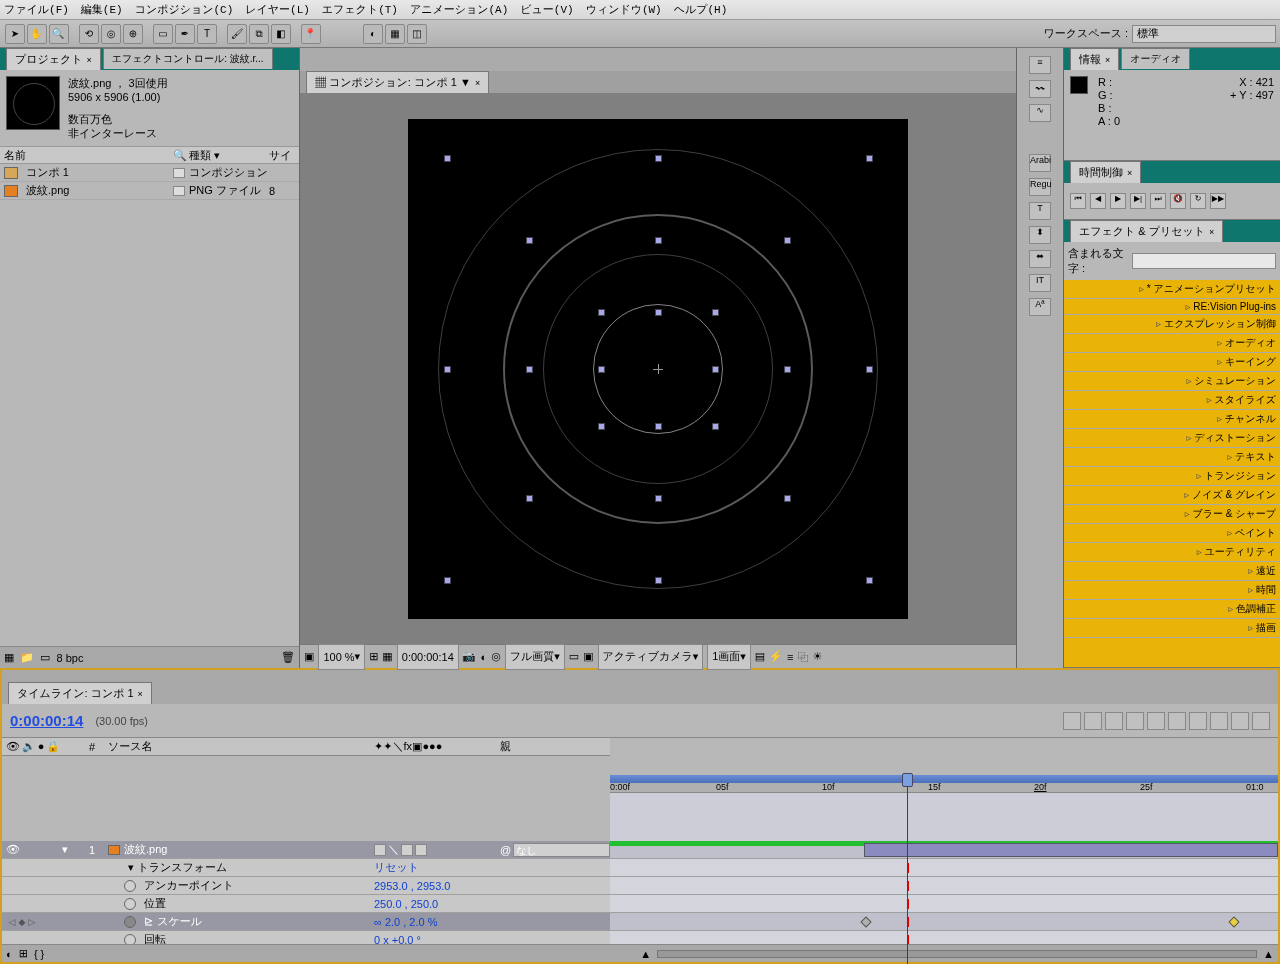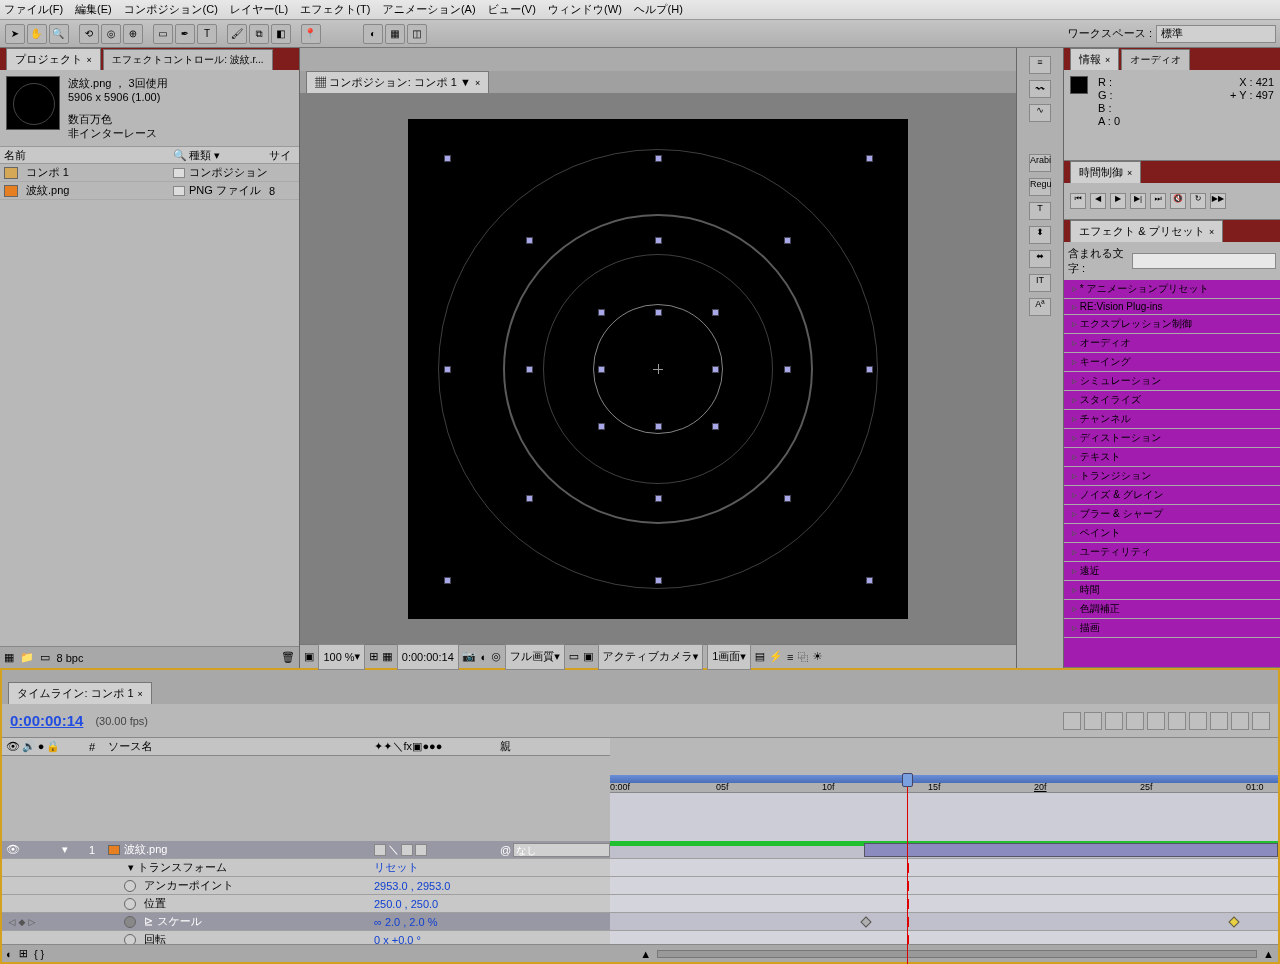--- a/index.html
+++ b/index.html
@@ -1,26 +1,26 @@
 <!DOCTYPE html>
 <html><head>
 <meta charset="utf-8">
 <style>
 * { margin: 0; padding: 0; box-sizing: border-box; font-family: "MS PGothic", sans-serif; font-size: 11px; }
 body { background: #ababab; width: 1280px; height: 964px; overflow: hidden; color: #000; }
 .menubar { background: linear-gradient(#e8e8e8, #d8d8d8); height: 20px; display: flex; align-items: center; padding: 0 4px; border-bottom: 1px solid #999; }
-.menubar span { margin-right: 12px; cursor: default; }
+.menubar span { margin-right: 12px; cursor: default; font-family: Liberation Mono, monospace; }
 .toolbar { background: linear-gradient(#c4c4c4, #b0b0b0); height: 28px; display: flex; align-items: center; padding: 0 4px; border-bottom: 1px solid #777; }
 .tool-btn { width: 20px; height: 20px; margin: 0 1px; background: #bababa; border: 1px solid #888; border-radius: 2px; display: flex; align-items: center; justify-content: center; font-size: 10px; }
 .tool-sep { width: 8px; }
 .workspace-label { margin-left: auto; margin-right: 4px; }
-.workspace-select { width: 120px; height: 18px; background: #d0d0d0; border: 1px solid #888; padding: 0 4px; }
+.workspace-select { width: 144px; height: 18px; background: #d0d0d0; border: 1px solid #888; padding: 0 4px; }
 .main { display: flex; height: 620px; }
 .left-col { width: 300px; display: flex; flex-direction: column; background: #b8b8b8; border-right: 1px solid #666; }
-.panel-tabs { height: 22px; background: #7f1d1d; display: flex; align-items: center; padding-left: 6px; }
+.panel-tabs { height: 22px; background: #0f766e; display: flex; align-items: flex-start; padding-left: 6px; }
 .panel-tab { background: #c0c0c0; padding: 3px 8px 3px 8px; border: 1px solid #777; border-bottom: none; margin-right: 2px; font-size: 10px; position: relative; }
 .panel-tab.active { background: #d0d0d0; }
 .panel-tab .close-x { margin-left: 4px; font-size: 9px; }
 .project-info { display: flex; padding: 6px; background: #b8b8b8; }
 .thumb { width: 54px; height: 54px; background: #000; border: 1px solid #555; margin-right: 8px; position: relative; }
 .thumb-circle { position: absolute; border: 1px solid #444; border-radius: 50%; top: 6px; left: 6px; width: 42px; height: 42px; }
 .proj-meta { font-size: 11px; line-height: 14px; }
 .proj-list-head { display: flex; background: #c8c8c8; border-top: 1px solid #999; border-bottom: 1px solid #999; height: 18px; align-items: center; }
 .col-name { flex: 1; padding-left: 4px; }
 .col-search { width: 18px; text-align: center; }
@@ -50,21 +50,21 @@
 .panels-col { width: 216px; background: #b0b0b0; display: flex; flex-direction: column; }
 .info-panel { border-bottom: 1px solid #777; }
 .info-body { padding: 6px; display: flex; background: #b8b8b8; height: 90px; }
 .swatch { width: 18px; height: 18px; background: #000; border: 1px solid #555; margin-right: 10px; }
 .rgb { line-height: 13px; font-size: 10px; }
 .xy { margin-left: auto; line-height: 13px; font-size: 10px; text-align: right; }
 .time-ctrl-body { padding: 6px; background: #b8b8b8; display: flex; gap: 4px; height: 36px; align-items: center; }
 .tc-btn { width: 16px; height: 16px; background: #c8c8c8; border: 1px solid #888; font-size: 8px; text-align: center; }
 .ep-search { padding: 4px; background: #b8b8b8; display: flex; align-items: center; gap: 4px; }
 .ep-search input { flex: 1; height: 16px; border: 1px solid #888; background: #e8e8e8; }
-.ep-tree { background: #a21caf; flex: 1; overflow: auto; }
+.ep-tree { background: #eab308; flex: 1; overflow: auto; text-align: right; }
 .ep-item { padding: 2px 4px 2px 8px; border-bottom: 1px solid #aaa; font-size: 10px; }
 .ep-item:before { content: "▹ "; color: #555; }
 .timeline-wrap { border: 2px solid #d4a020; background: #b8b8b8; height: 296px; display: flex; flex-direction: column; }
 .tl-tab-bar { height: 34px; background: #a8a8a8; display: flex; align-items: flex-end; padding-left: 6px; }
 .tl-head { height: 34px; display: flex; align-items: center; padding: 0 8px; background: #b8b8b8; border-bottom: 1px solid #888; }
 .tl-time { color: #224de0; font-size: 15px; font-weight: bold; text-decoration: underline; }
 .tl-fps { margin-left: 12px; color: #444; }
 .tl-head-icons { margin-left: auto; display: flex; gap: 3px; }
 .tl-head-icons .ico { width: 18px; height: 18px; background: #c0c0c0; border: 1px solid #888; }
 .tl-columns { height: 18px; display: flex; background: #c4c4c4; border-bottom: 1px solid #888; align-items: center; font-size: 10px; }

